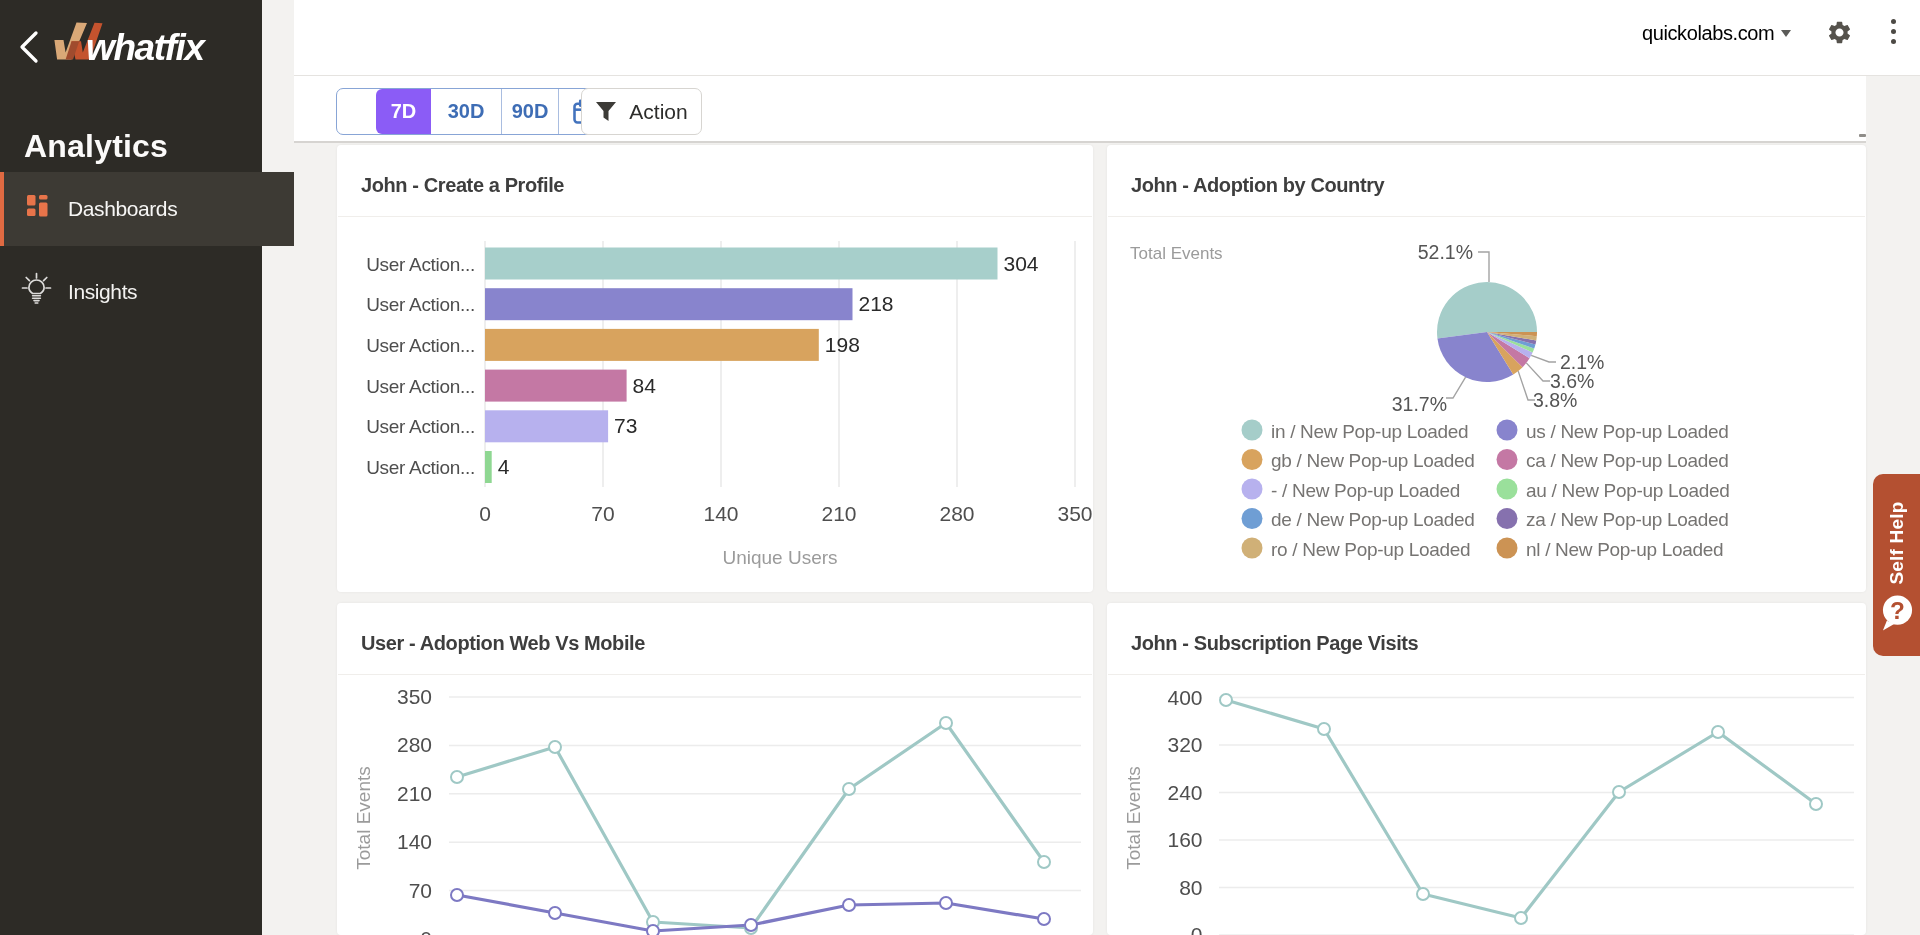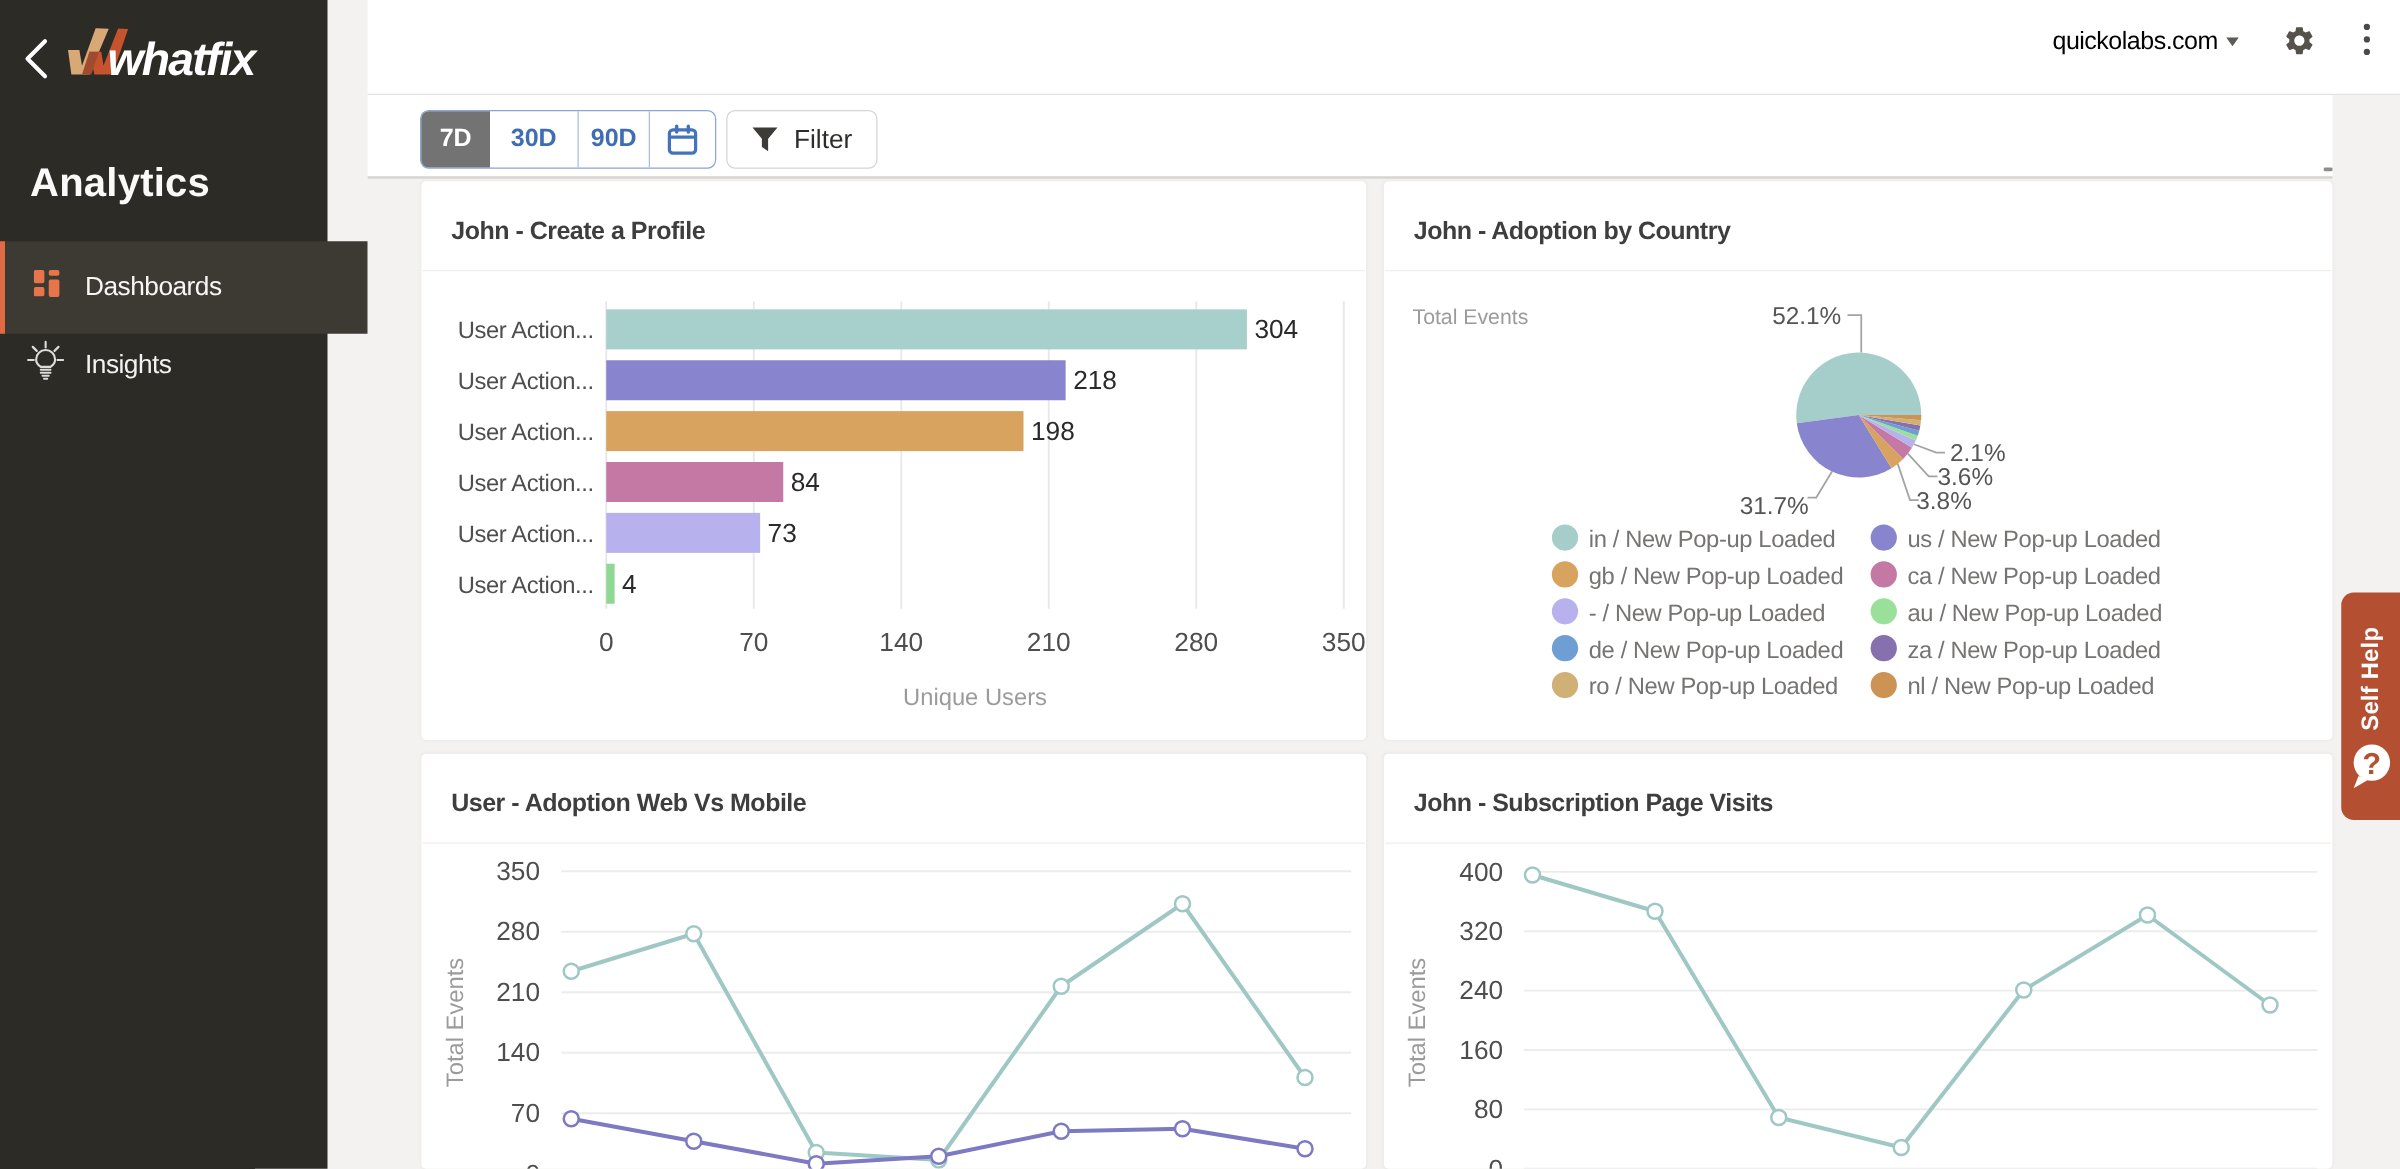--- a/index.html
+++ b/index.html
@@ -3,41 +3,41 @@
 <meta charset="utf-8">
 <style>
   * { margin:0; padding:0; box-sizing:border-box; }
   html,body { width:1920px; height:935px; overflow:hidden; font-family:"Liberation Sans", sans-serif; background:#f3f2f0; }
   .abs { position:absolute; }
 
   
   #sidebar { position:absolute; left:0; top:0; width:262px; height:935px; background:#2d2b26; z-index:5; }
   #analytics { position:absolute; left:24px; top:128px; color:#fbfaf9; font-size:32px; font-weight:bold; letter-spacing:0.2px; }
   .navrow { position:absolute; left:0; width:294px; height:74px; }
-  #nav-dash { top:193px; background:#3d3a34;padding-left:32px; }
+  #nav-dash { top:172px; background:#3d3a34;padding-left:32px; }
   #nav-dash .navtxt { color:#f7f6f5; }
   #nav-ins { top:259px; }
   .navtxt { position:absolute; left:68px; top:50%; transform:translateY(-50%); color:#f3f2f0; font-size:21px; letter-spacing:-0.4px; }
   #nav-ins .navtxt { top:33px; }
 
   
   #header { position:absolute; left:294px; top:0; width:1626px; height:76px; background:#ffffff; border-bottom:1px solid #e5e3e0; z-index:4; }
   #installBtn { position:absolute; left:1170px; top:6px; width:154px; height:57px; background:#59554d; border-radius:8px; color:#ffffff; font-size:20px; font-weight:bold; letter-spacing:-0.5px; text-align:center; line-height:57px; }
   #account { position:absolute; left:1348px; top:0; height:67px; line-height:67px; color:#000000; font-size:20px; letter-spacing:-0.4px; }
   #caret { position:absolute; left:1487px; top:30px; width:0; height:0; border-left:5.5px solid transparent; border-right:5.5px solid transparent; border-top:7px solid #5b5b58; }
   #gear { position:absolute; left:1532px; top:19px; width:27px; height:27px; }
   #kebab { position:absolute; left:1597px; top:19px; width:5px; }
   #kebab div { width:5px; height:5px; border-radius:50%; background:#4d4a45; margin-bottom:5px; }
 
   
   #toolbar { position:absolute; left:294px; top:76px; width:1572px; height:67px; background:#ffffff; border-bottom:2px solid #d6d4d1; z-index:2; }
   #fold { position:absolute; left:1859px; top:134px; width:7px; height:3px; background:#8f8d89; border-radius:1px; z-index:3; }
   #seg { position:absolute; left:336px; top:88px; height:47px; display:flex; border:1px solid #88a5d6; border-radius:7px; background:#fff; z-index:3; }
   .segbtn { height:45px; display:flex; align-items:center; justify-content:center; font-size:20px; font-weight:bold; color:#3e6db5; border-right:1px solid #a9bde0; }
-  #seg .active { background:#737373; color:#ffffff; border-radius:6px 0 0 6px; border-right:none; }
+  #seg .active { background:#8b5cf6; color:#ffffff; border-radius:6px 0 0 6px; border-right:none;margin-left:39px; }
   #seg .last { border-right:none; }
   #filter { position:absolute; left:581px; top:88px; width:121px; height:47px; background:#fff; border:1px solid #d7d5d1; border-radius:7px; display:flex; align-items:center; justify-content:center; z-index:3; font-size:21px; color:#2d2d2b; }
 
   
   .card { position:absolute; background:#ffffff; border-radius:4px; box-shadow:0 0 3px rgba(0,0,0,0.06); }
   #card1 { left:337px; top:145px; width:756px; height:447px; }
   #card2 { left:1107px; top:145px; width:759px; height:447px; }
   #card3 { left:337px; top:603px; width:756px; height:332px; }
   #card4 { left:1107px; top:603px; width:759px; height:332px; }
   .ctitle { position:absolute; left:24px; top:29px; font-size:20px; font-weight:bold; color:#3e3e3e; letter-spacing:-0.4px; }
@@ -108,21 +108,21 @@
       <rect x="3" y="5" width="18" height="16" rx="2.5" fill="none" stroke="#4373bd" stroke-width="2.2"></rect>
       <path d="M3,10 H21" stroke="#4373bd" stroke-width="2.2"></path>
       <path d="M8,2.5 V6.5 M16,2.5 V6.5" stroke="#4373bd" stroke-width="2.4" stroke-linecap="round"></path>
     </svg>
   </div>
 </div>
 <div id="filter">
   <svg width="22" height="22" viewBox="0 0 22 22" style="margin-right:12px;">
     <path d="M1,1 H21 L13.5,10 V20 L8.5,16.5 V10 Z" fill="#3c3b37"></path>
   </svg>
-  <span>Filter</span>
+  <span>Action</span>
 </div>
 
 <div class="card" id="card1">
   <div class="ctitle">John - Create a Profile</div>
   <div class="cdivider"></div>
   <svg class="abs" style="left:0; top:0;" width="756" height="447" viewBox="0 0 756 447">
 <line x1="148" y1="96" x2="148" y2="342" stroke="#e8e8e8" stroke-width="1.5"></line>
 <line x1="266" y1="96" x2="266" y2="342" stroke="#e8e8e8" stroke-width="1.5"></line>
 <line x1="384" y1="96" x2="384" y2="342" stroke="#e8e8e8" stroke-width="1.5"></line>
 <line x1="502" y1="96" x2="502" y2="342" stroke="#e8e8e8" stroke-width="1.5"></line>

